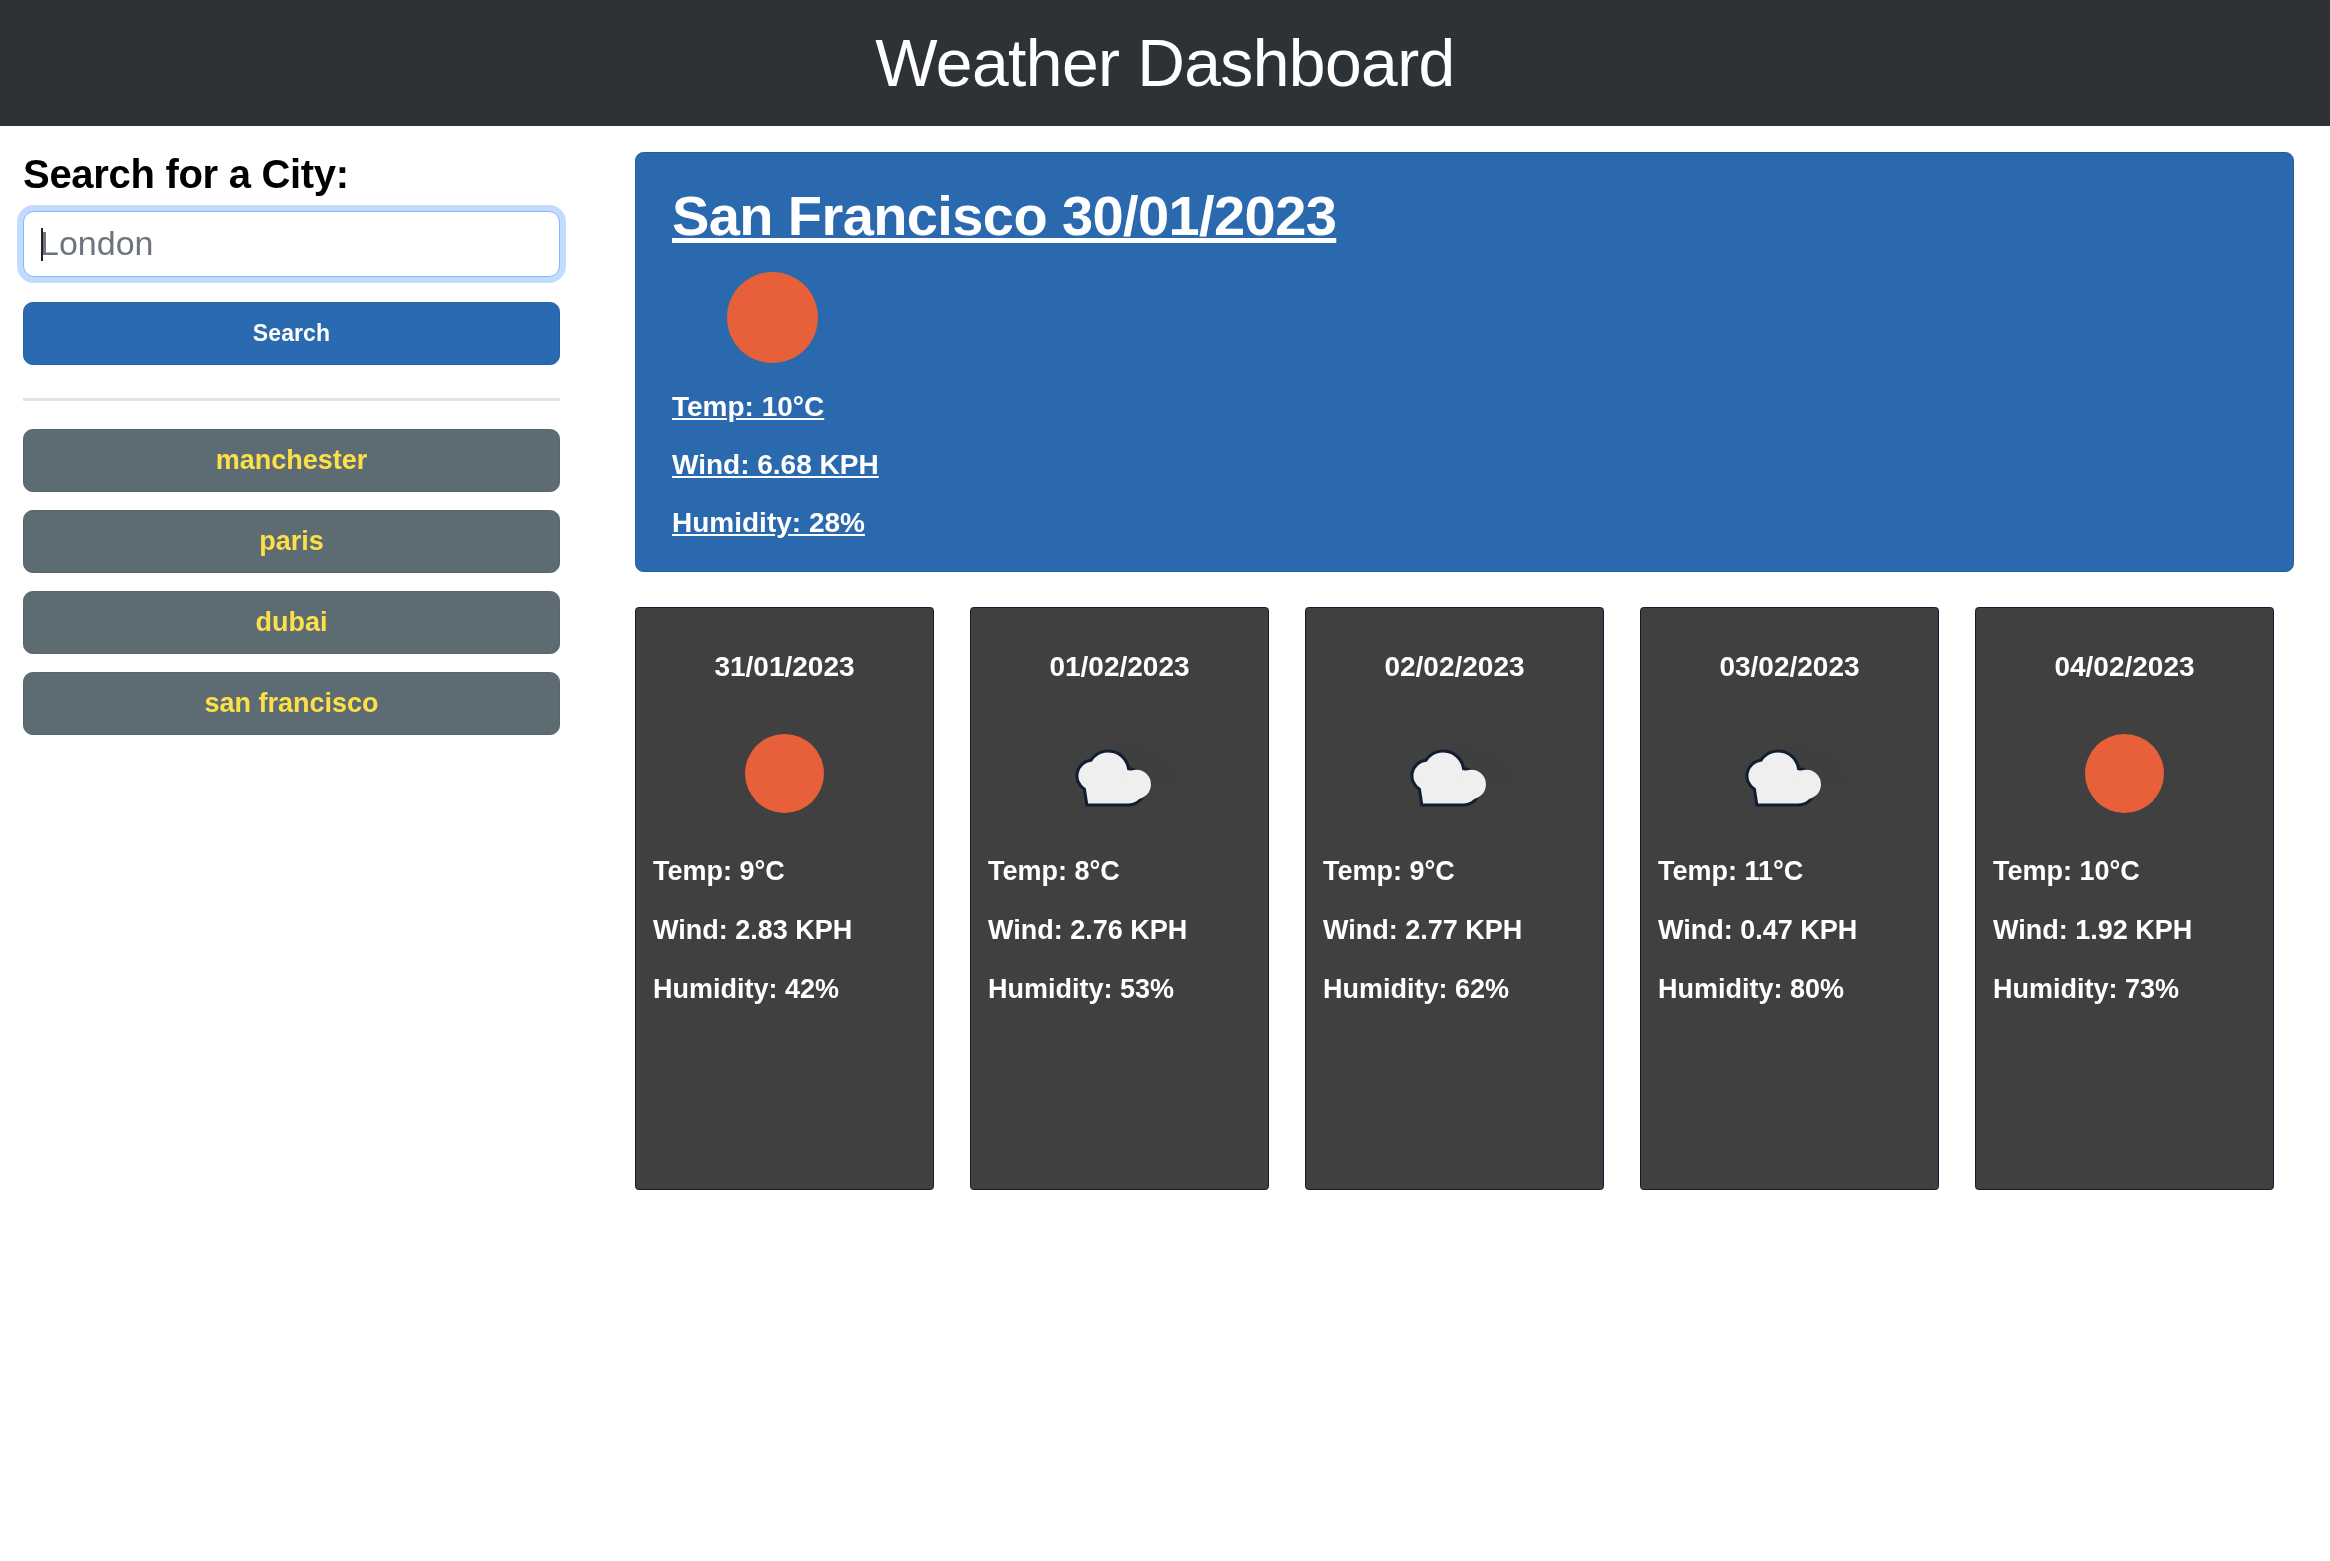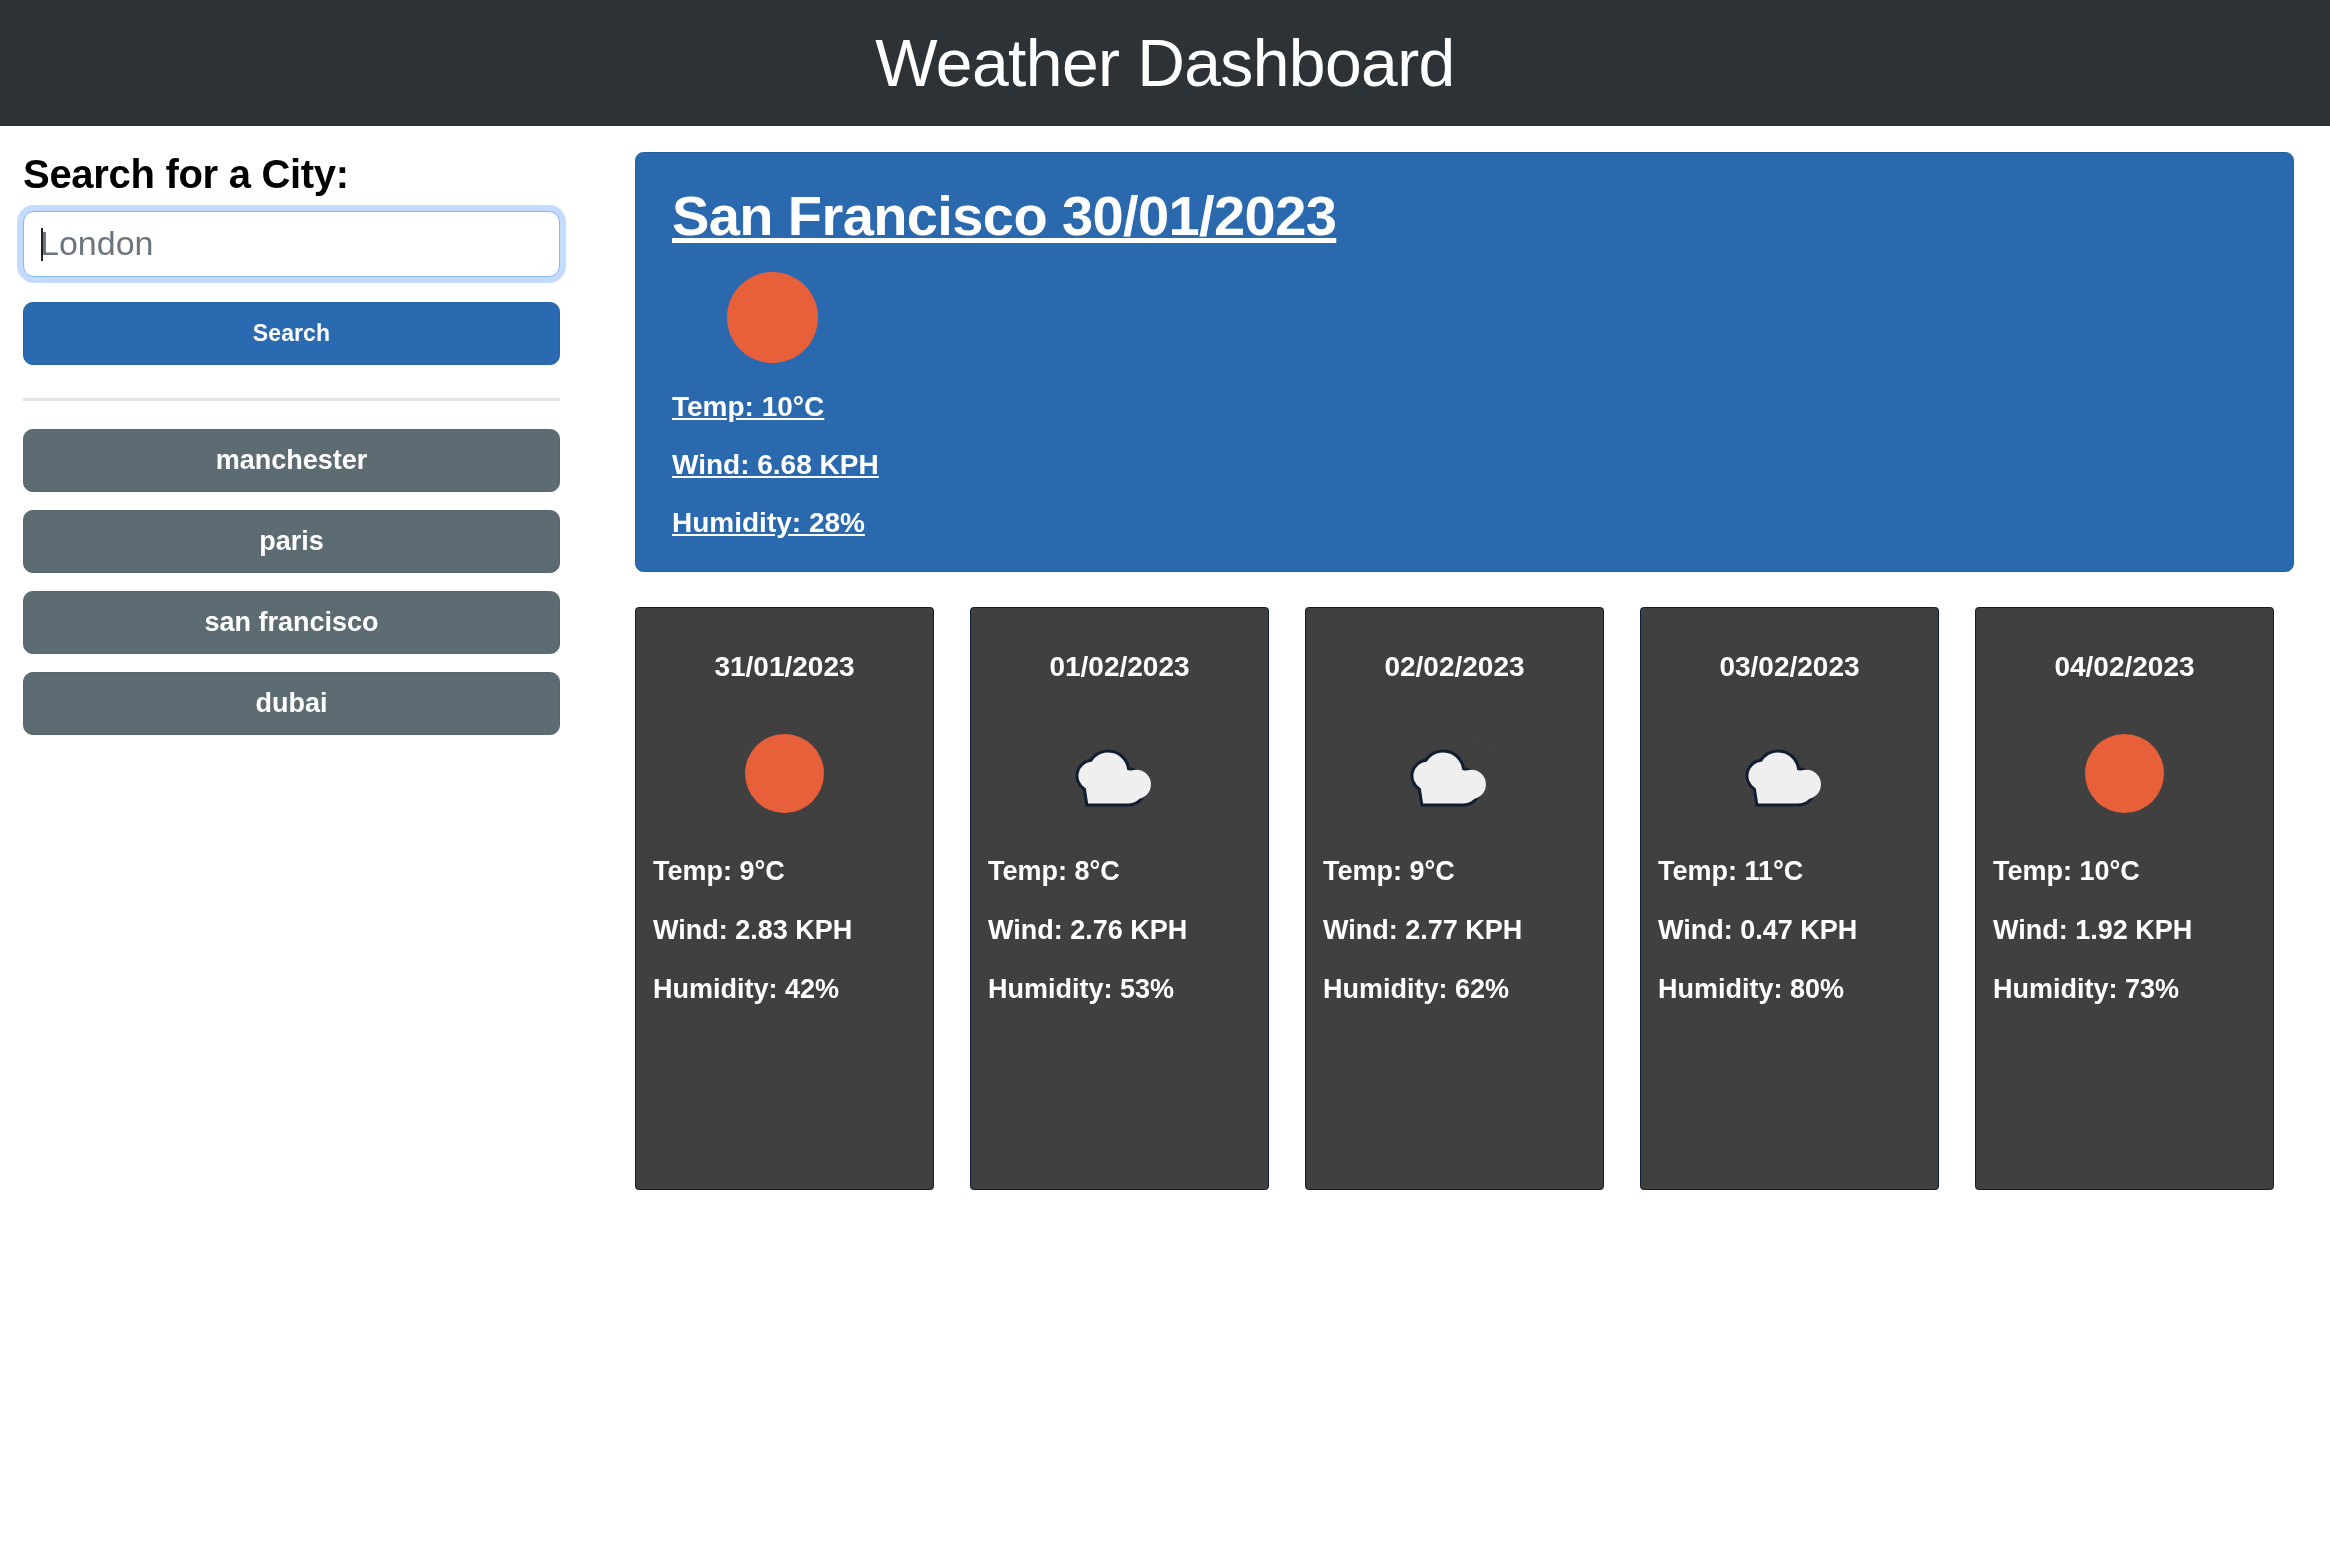--- a/index.html
+++ b/index.html
@@ -106,21 +106,21 @@
   }
 
   .history-list { display: flex; flex-direction: column; gap: 18px; }
   .history-button {
     display: block;
     width: 100%;
     height: 63px;
     background: #5d6b73;
     border: 1.8px solid #58656d;
     border-radius: 9.7px;
-    color: #ffffff;
+    color: #fde047;
     font-size: 27px;
     font-weight: 700;
     font-family: "Liberation Sans", "DejaVu Sans", sans-serif;
     cursor: pointer;
   }
 
   
   .main-col {
     flex: 1 1 auto;
     padding-right: 36px;
@@ -224,22 +224,22 @@
       <span class="caret"></span>
     </div>
 
     <button class="search-button">Search</button>
 
     <hr class="divider">
 
     <div class="history-list">
       <button class="history-button">manchester</button>
       <button class="history-button">paris</button>
+      <button class="history-button">dubai</button>
       <button class="history-button">san francisco</button>
-      <button class="history-button">dubai</button>
     </div>
   </aside>
 
   <main class="main-col">
 
     <section class="current-card">
       <div class="current-title">San Francisco 30/01/2023</div>
       <div class="sun-icon-large"></div>
       <div class="current-stat">Temp: 10°C</div>
       <div class="current-stat">Wind: 6.68 KPH</div>

